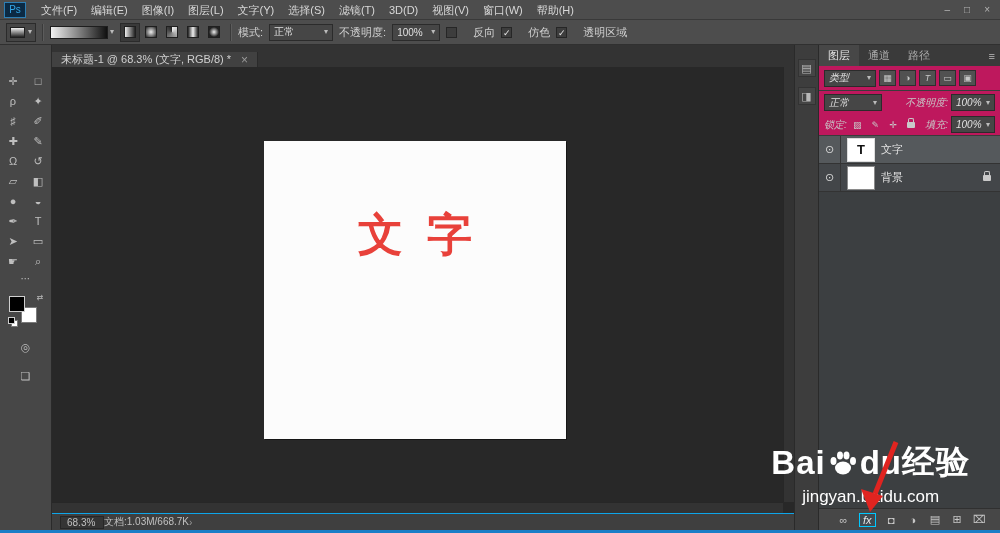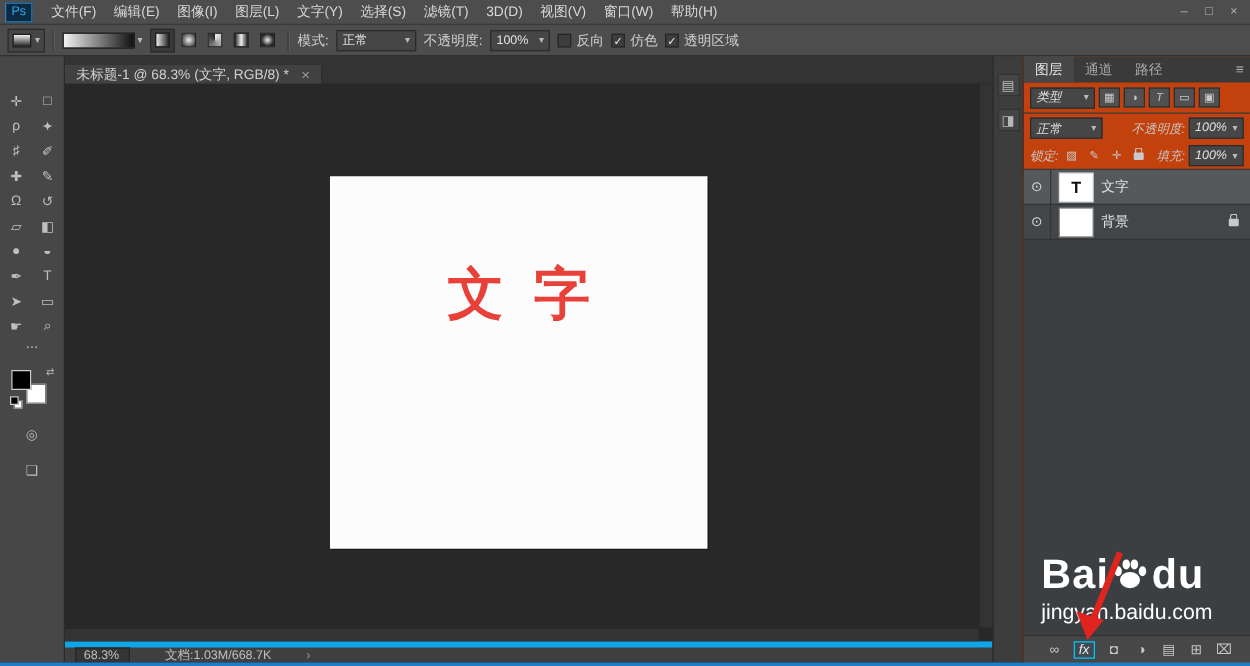--- a/index.html
+++ b/index.html
@@ -24,21 +24,21 @@
 .gt.active{background:#3a3a3a;border-color:#2b2b2b;}
 .gt i{width:12px;height:12px;border:1px solid #1f1f1f;display:block;}
 .g-linear{background:linear-gradient(to right,#eee,#222);}
 .g-radial{background:#888;background-image:radial-gradient(circle,#eee,#222);}
 .g-angle{background:#888;background-image:conic-gradient(#eee,#222);}
 .g-reflected{background:linear-gradient(to right,#222,#eee,#222);}
 .g-diamond{background:#888;background-image:radial-gradient(circle at center,#eee 0%,#222 70%);}
 .opt-label{color:#cfcfcf;}
 .select{display:flex;align-items:center;justify-content:space-between;background:#464646;border:1px solid #2b2b2b;height:17px;padding:0 4px;gap:4px;font-size:10px;color:#e0e0e0;}
 .w64{width:64px;}.w48{width:48px;}.w58{width:58px;}.w44{width:44px;}
-.cb{display:flex;align-items:center;gap:4px;color:#cfcfcf;}
+.cb{display:flex;align-items:center;gap:16px;color:#cfcfcf;}
 .cb .box{width:11px;height:11px;background:#3d3d3d;border:1px solid #262626;font-size:9px;line-height:11px;text-align:center;color:#e8e8e8;}
 
 .main{display:flex;height:485px;}
 .toolbar{width:52px;background:#474747;border-right:1px solid #2a2a2a;padding-top:26px;display:flex;flex-direction:column;align-items:center;}
 .tools{display:grid;grid-template-columns:25px 25px;}
 .tool{height:20px;display:flex;align-items:center;justify-content:center;color:#bfbfbf;font-size:11px;cursor:default;}
 .tool-wide{width:50px;height:14px;display:flex;align-items:center;justify-content:center;color:#bfbfbf;font-size:10px;}
 .swatches{position:relative;width:36px;height:34px;margin-top:8px;}
 .fg{position:absolute;left:1px;top:3px;width:16px;height:16px;background:#000;border:1px solid #cfcfcf;z-index:2;}
 .bg{position:absolute;left:13px;top:14px;width:16px;height:16px;background:#fff;border:1px solid #7a7a7a;}
@@ -50,27 +50,27 @@
 
 .center{flex:1;display:flex;flex-direction:column;min-width:0;}
 .tabbar{height:22px;background:#333;display:flex;align-items:flex-end;}
 .doc-tab{display:flex;align-items:center;gap:10px;background:#414141;border-right:1px solid #2a2a2a;padding:0 9px;font-size:11px;color:#d0d0d0;}
 .tab-close{color:#9a9a9a;font-size:12px;}
 .canvas-wrap{flex:1;position:relative;background:#282828;}
 .canvas{position:absolute;left:212px;top:74px;width:302px;height:298px;background:#fcfcfc;box-shadow:1px 1px 0 rgba(0,0,0,.45);}
 .canvas-text{margin-top:64px;text-align:center;font-size:45px;letter-spacing:24px;padding-left:24px;color:#e8413a;font-weight:600;}
 .vscroll{position:absolute;top:0;right:0;bottom:11px;width:11px;background:#333;border-left:1px solid #272727;}
 .hscroll{position:absolute;left:0;bottom:0;right:11px;height:11px;background:#333;border-top:1px solid #272727;}
-.statusbar{height:17px;background:#3f3f3f;border-top:5px solid #0ea5e9;display:flex;align-items:center;gap:28px;padding:0 8px;font-size:10px;color:#c0c0c0;}
+.statusbar{height:17px;background:#3f3f3f;border-top:1px solid #0ea5e9;display:flex;align-items:center;gap:0;padding:0 8px;font-size:10px;color:#c0c0c0;}
 .zoom-field{background:#353535;border:1px solid #262626;padding:0 6px;height:13px;line-height:12px;min-width:44px;}
 .chev-r{color:#999;}
 
 .dockstrip{width:24px;background:#3d3d3d;border-left:1px solid #2a2a2a;padding-top:14px;display:flex;flex-direction:column;align-items:center;gap:10px;}
 .strip-btn{width:18px;height:18px;display:flex;align-items:center;justify-content:center;color:#b8b8b8;font-size:11px;background:#454545;border:1px solid #333;}
-.panel{width:182px;background:#c2410c;border-left:1px solid #2a2a2a;display:flex;flex-direction:column;}
+.panel{width:182px;background:#be185d;border-left:1px solid #2a2a2a;display:flex;flex-direction:column;}
 .panel-tabs{height:21px;background:#3a3a3a;display:flex;align-items:stretch;}
 .ptab{padding:0 9px;display:flex;align-items:center;font-size:11px;color:#ababab;}
 .ptab.active{background:#474747;color:#e4e4e4;}
 .pmenu{margin-left:auto;padding:0 5px;display:flex;align-items:center;color:#bbb;font-size:11px;}
 .prow{display:flex;align-items:center;gap:3px;padding:0 5px;font-size:10px;color:#c8c8c8;font-style:italic;}
 .filter-row{height:25px;border-bottom:1px solid #3b3b3b;}
 .blend-row{height:23px;}
 .lock-row{height:22px;border-bottom:1px solid #3b3b3b;}
 .mini{width:17px;height:16px;background:#515151;border:1px solid #2e2e2e;display:flex;align-items:center;justify-content:center;font-size:9px;color:#c8c8c8;}
 .lock-row .mini{width:15px;height:14px;background:transparent;border:none;}
@@ -363,20 +363,21 @@
     <div class="wm-brand">
       <span>Bai</span>
       <svg class="paw" viewBox="0 0 30 30">
         <ellipse cx="15" cy="20" rx="8" ry="6.5" fill="#fff"></ellipse>
         <ellipse cx="5.5" cy="13" rx="3" ry="4" fill="#fff"></ellipse>
         <ellipse cx="12" cy="7.5" rx="3" ry="4" fill="#fff"></ellipse>
         <ellipse cx="18.5" cy="7.5" rx="3" ry="4" fill="#fff"></ellipse>
         <ellipse cx="25" cy="13" rx="3" ry="4" fill="#fff"></ellipse>
       </svg>
       <span>du</span>
+      <span>经验</span>
     </div>
     <div class="wm-url">jingyan.baidu.com</div>
   </div>
 
   <svg class="red-arrow" width="60" height="78" viewBox="0 0 60 78">
     <line x1="50" y1="4" x2="29" y2="56" stroke="#e02420" stroke-width="5"></line>
     <polygon points="24,74 15,51 37,58" fill="#e02420"></polygon>
   </svg>
 
   <div class="taskbar-strip"></div>

